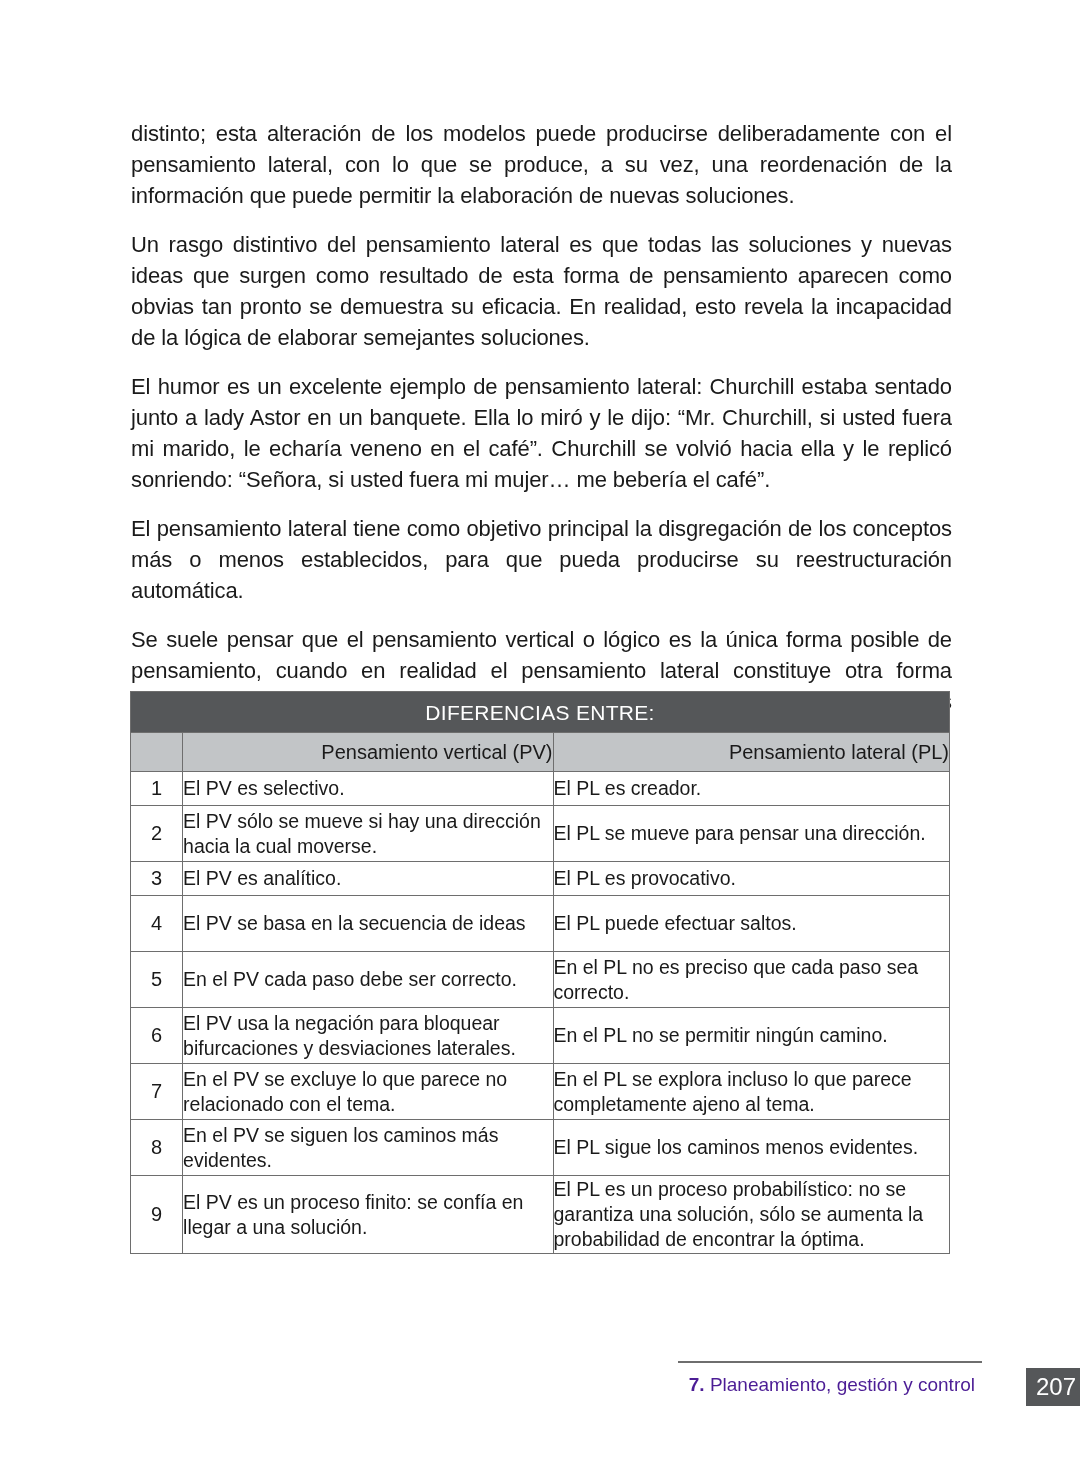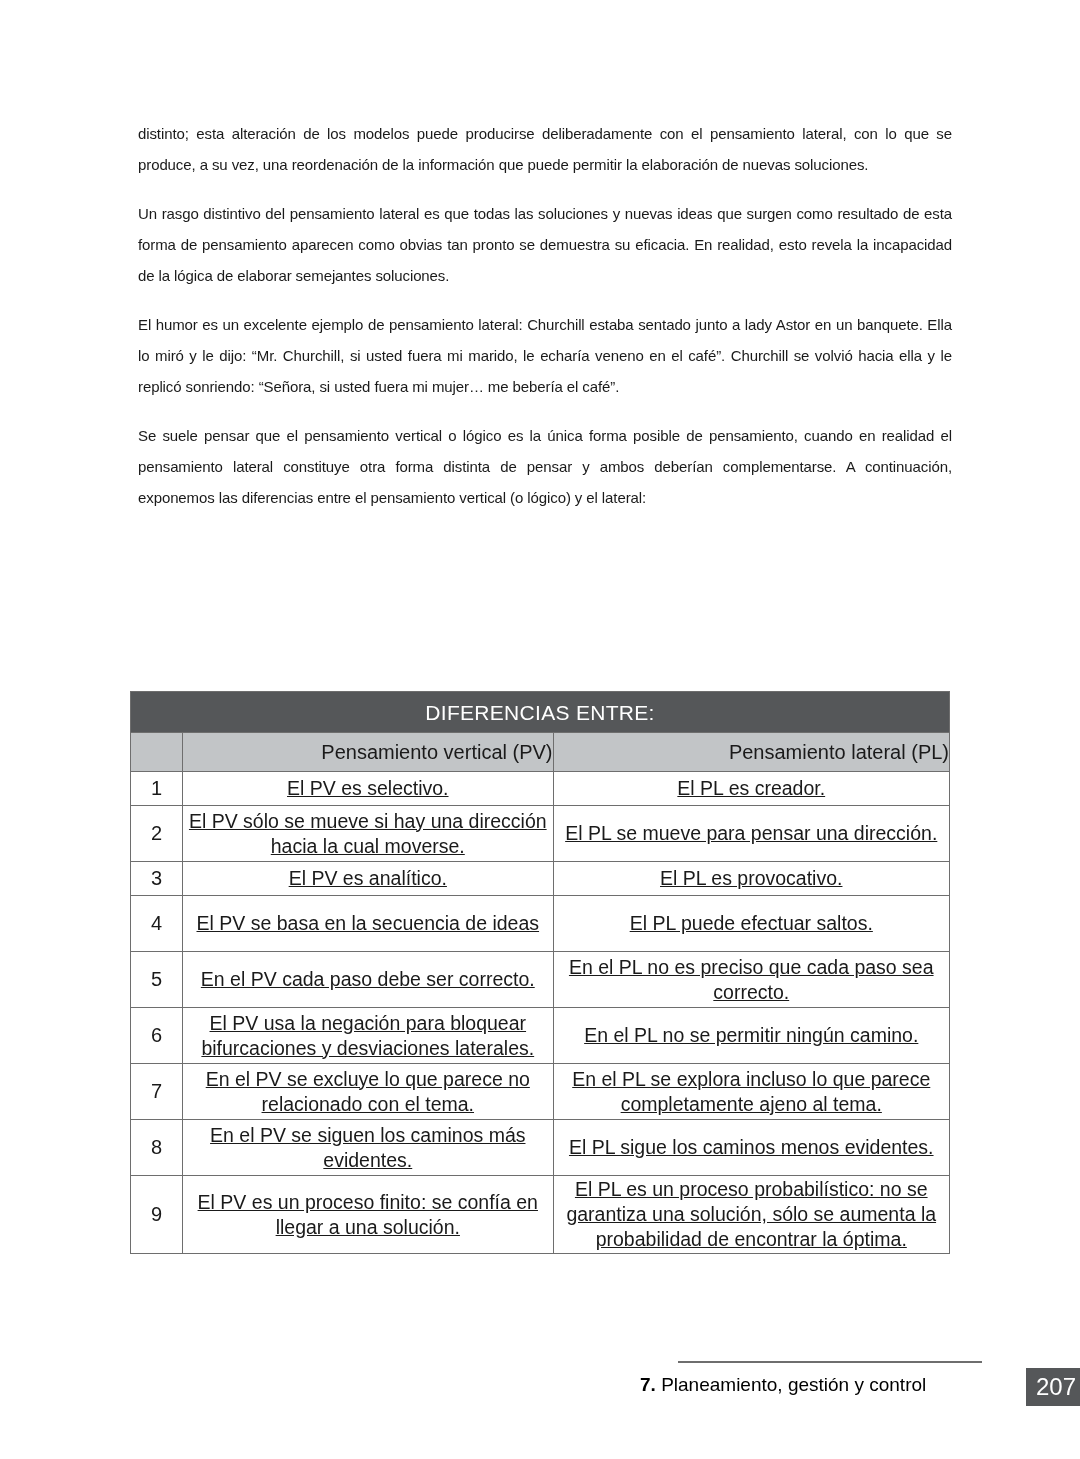--- a/index.html
+++ b/index.html
@@ -24,22 +24,22 @@
   }
 
   .content {
     position: absolute;
     left: 126px;
     top: 118px;
     width: 826px;
   }
 
   p.para {
-    margin: 0 0 18px 12px;
-    font-size: 15px;
+    margin: 0 0 18px 5px;
+    font-size: 22px;
     line-height: 31px;
     text-align: justify;
     text-justify: inter-word;
     color: #1a1a1a;
     letter-spacing: -0.1px;
   }
   p.para:last-of-type { margin-bottom: 0; }
 
   
   .table-wrap {
@@ -87,49 +87,48 @@
     background: #c2c5c7;
   }
 
   td.num {
     text-align: center;
     font-size: 20px;
     width: 52px;
   }
   td.cell {
     padding: 5px 9px 5px 11px;
-    text-align: center;
-    text-decoration: underline;
+    text-align: left;
   }
   .col-num  { width: 52px; }
   .col-pv   { width: 370px; }
   .col-pl   { width: 396px; }
 
   .r1 { height: 34px; }
   .r2 { height: 56px; }
   .r3 { height: 78px; }
 
   
   .footer-rule {
     position: absolute;
     left: 678px;
     top: 1361px;
     width: 304px;
     height: 2px;
     background: #6e6e6e;
   }
   .footer-text {
     position: absolute;
-    left: 640px;
+    left: 679px;
     top: 1372px;
     width: 296px;
-    text-align: left;
+    text-align: right;
     font-size: 19px;
     line-height: 26px;
-    color: #000000;
+    color: #4c1d95;
   }
   .footer-text .chapnum { font-weight: bold; }
 
   .page-num-box {
     position: absolute;
     left: 1026px;
     top: 1368px;
     width: 98px;
     height: 38px;
     background: #555759;
@@ -143,20 +142,21 @@
 </style>
 </head>
 <body>
 
 <div class="page">
 
   <div class="content">
     <p class="para">distinto; esta alteración de los modelos puede producirse deliberadamente con el pensamiento lateral, con lo que se produce, a su vez, una reordenación de la información que puede permitir la elaboración de nuevas soluciones.</p>
     <p class="para">Un rasgo distintivo del pensamiento lateral es que todas las soluciones y nuevas ideas que surgen como resultado de esta forma de pensamiento aparecen como obvias tan pronto se demuestra su eficacia. En realidad, esto revela la incapacidad de la lógica de elaborar semejantes soluciones.</p>
     <p class="para">El humor es un excelente ejemplo de pensamiento lateral: Churchill estaba sentado junto a lady Astor en un banquete. Ella lo miró y le dijo: “Mr. Churchill, si usted fuera mi marido, le echaría veneno en el café”. Churchill se volvió hacia ella y le replicó sonriendo: “Señora, si usted fuera mi mujer… me bebería el café”.</p>
+    <p class="para">El pensamiento lateral tiene como objetivo principal la disgregación de los conceptos más o menos establecidos, para que pueda producirse su reestructuración automática.</p>
     <p class="para">Se suele pensar que el pensamiento vertical o lógico es la única forma posible de pensamiento, cuando en realidad el pensamiento lateral constituye otra forma distinta de pensar y ambos deberían complementarse. A continuación, exponemos las diferencias entre el pensamiento vertical (o lógico) y el lateral:</p>
   </div>
 
   <div class="table-wrap">
     <table class="diff">
       <colgroup>
         <col class="col-num">
         <col class="col-pv">
         <col class="col-pl">
       </colgroup>

